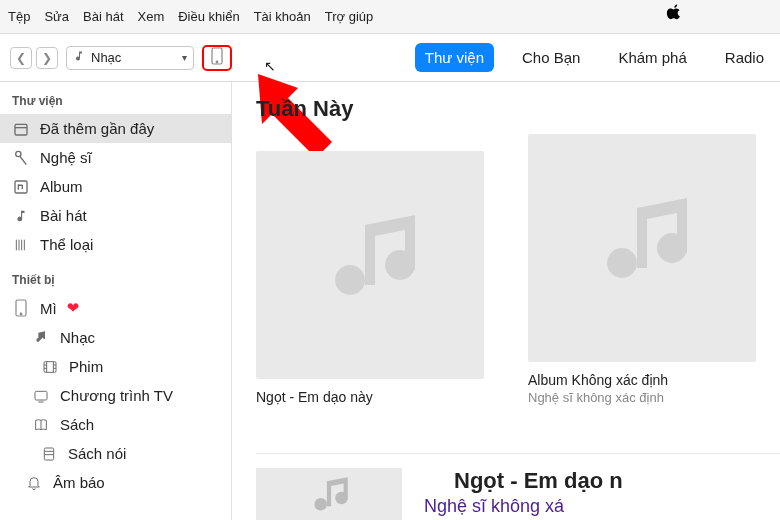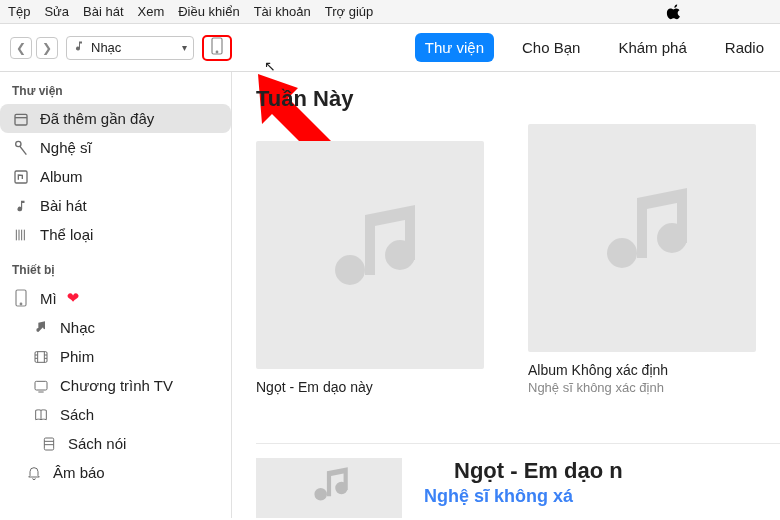--- a/index.html
+++ b/index.html
@@ -1,47 +1,47 @@
 <!DOCTYPE html>
 <html><head>
 <meta charset="utf-8">
 <style>
   * { box-sizing: border-box; margin: 0; padding: 0; }
   body { font-family: -apple-system, "Segoe UI", Arial, sans-serif; font-size: 13px; color: #222; width: 780px; height: 520px; overflow: hidden; background: #fff; }
-  .menubar { height: 24px; background: #f5f5f5; border-bottom: 1px solid #ddd; display: flex; align-items: center; padding: 0 8px; gap: 14px; font-size: 13px; }
+  .menubar { height: 34px; background: #f5f5f5; border-bottom: 1px solid #ddd; display: flex; align-items: center; padding: 0 8px; gap: 14px; font-size: 13px; }
   .menubar span { cursor: default; }
   .topicon { position: absolute; right: 96px; top: 2px; }
   .topicon svg { fill: #000; }
   .toolbar { height: 48px; border-bottom: 1px solid #dcdcdc; display: flex; align-items: center; padding: 0 10px; gap: 8px; background: #fff; position: relative; }
   .navbtns { display: flex; gap: 4px; }
   .navbtn { width: 22px; height: 22px; border: 1px solid #c8c8c8; border-radius: 4px; background: #fff; display: flex; align-items: center; justify-content: center; font-size: 12px; color: #888; }
   .dropdown { height: 24px; border: 1px solid #c8c8c8; border-radius: 4px; display: flex; align-items: center; padding: 0 6px; gap: 6px; min-width: 128px; background: #fff; }
   .dropdown .dd-label { flex: 1; }
   .dropdown .caret { font-size: 10px; color: #555; line-height: 1; }
   .device-btn { width: 30px; height: 26px; border: 2px solid #ff0000; border-radius: 5px; display: flex; align-items: center; justify-content: center; background: #fff; }
   .tabs { position: absolute; right: 6px; display: flex; align-items: center; gap: 18px; }
   .tab { font-size: 15px; color: #222; padding: 6px 10px; border-radius: 6px; }
   .tab.active { background: #0a84ff; color: #fff; }
   .body { display: flex; height: calc(520px - 26px - 48px); }
   .sidebar { width: 232px; border-right: 1px solid #e1e1e1; padding: 8px 0; overflow: hidden; }
   .sb-header { font-size: 12px; color: #555; padding: 4px 12px 6px; font-weight: 600; }
   .sb-item { display: flex; align-items: center; gap: 10px; padding: 6px 12px; font-size: 15px; }
-  .sb-item.selected { background: #e4e4e4; border-radius: 8px; }
+  .sb-item.selected { background: #e4e4e4; }
   .sb-item .ic { width: 18px; display: flex; justify-content: center; color: #6d6d6d; }
   .main { flex: 1; padding: 14px 18px 0 24px; position: relative; overflow: hidden; }
   .section-title { font-size: 22px; font-weight: 700; margin-bottom: 12px; }
   .albums { display: flex; gap: 44px; align-items: flex-end; }
   .album-art { width: 228px; height: 228px; background: #e9e9e9; display: flex; align-items: center; justify-content: center; border-radius: 2px; }
   .album-art svg { opacity: 0.5; }
   .album-title { font-size: 14px; margin-top: 10px; color: #222; }
   .album-sub { font-size: 13px; color: #888; margin-top: 2px; }
   .detail-strip { position: absolute; bottom: 0; left: 24px; right: 0; border-top: 1px solid #e8e8e8; padding-top: 14px; display: flex; gap: 22px; align-items: flex-start; background:#fff; }
   .detail-art { width: 146px; height: 60px; background: #e9e9e9; display:flex; align-items:center; justify-content:center;}
   .detail-title { font-size: 22px; font-weight: 700; margin-left: 30px; }
-  .detail-sub { font-size: 18px; color: #3b82f6; margin-top: 2px; font-weight: bold; }
+  .detail-sub { font-size: 18px; color: #4c1d95; margin-top: 2px; }
   .arrow-overlay { position: absolute; top: 74px; left: 258px; pointer-events: none; }
   .cursor { position:absolute; top:58px; left:264px; font-size:14px; pointer-events:none;}
   .heart { color: #ff1a3c; }
 </style>
 </head>
 <body>
 
 <div class="menubar">
   <span>Tệp</span>
   <span>Sửa</span>
@@ -162,21 +162,21 @@
       <span class="heart">❤</span>
     </div>
     <div class="sb-item" style="padding-left:32px">
       <span class="ic">
           <svg width="16" height="16" viewBox="0 0 24 24" fill="#6d6d6d">
             <path d="M8 18a3 3 0 1 1 0-6v-8l10-2v12a3 3 0 1 1 0-6"></path>
           </svg>
         </span>
       <span>Nhạc</span>
     </div>
-    <div class="sb-item" style="padding-left:32px">
+    <div class="sb-item" style="padding-left:41px">
       <span class="ic">
           <svg width="16" height="16" viewBox="0 0 24 24" fill="none" stroke="#6d6d6d" stroke-width="1.5">
             <rect x="3" y="4" width="18" height="16" rx="2"></rect>
             <line x1="7" y1="4" x2="7" y2="20"></line>
             <line x1="17" y1="4" x2="17" y2="20"></line>
             <line x1="3" y1="9" x2="7" y2="9"></line>
             <line x1="3" y1="14" x2="7" y2="14"></line>
             <line x1="17" y1="9" x2="21" y2="9"></line>
             <line x1="17" y1="14" x2="21" y2="14"></line>
           </svg>

